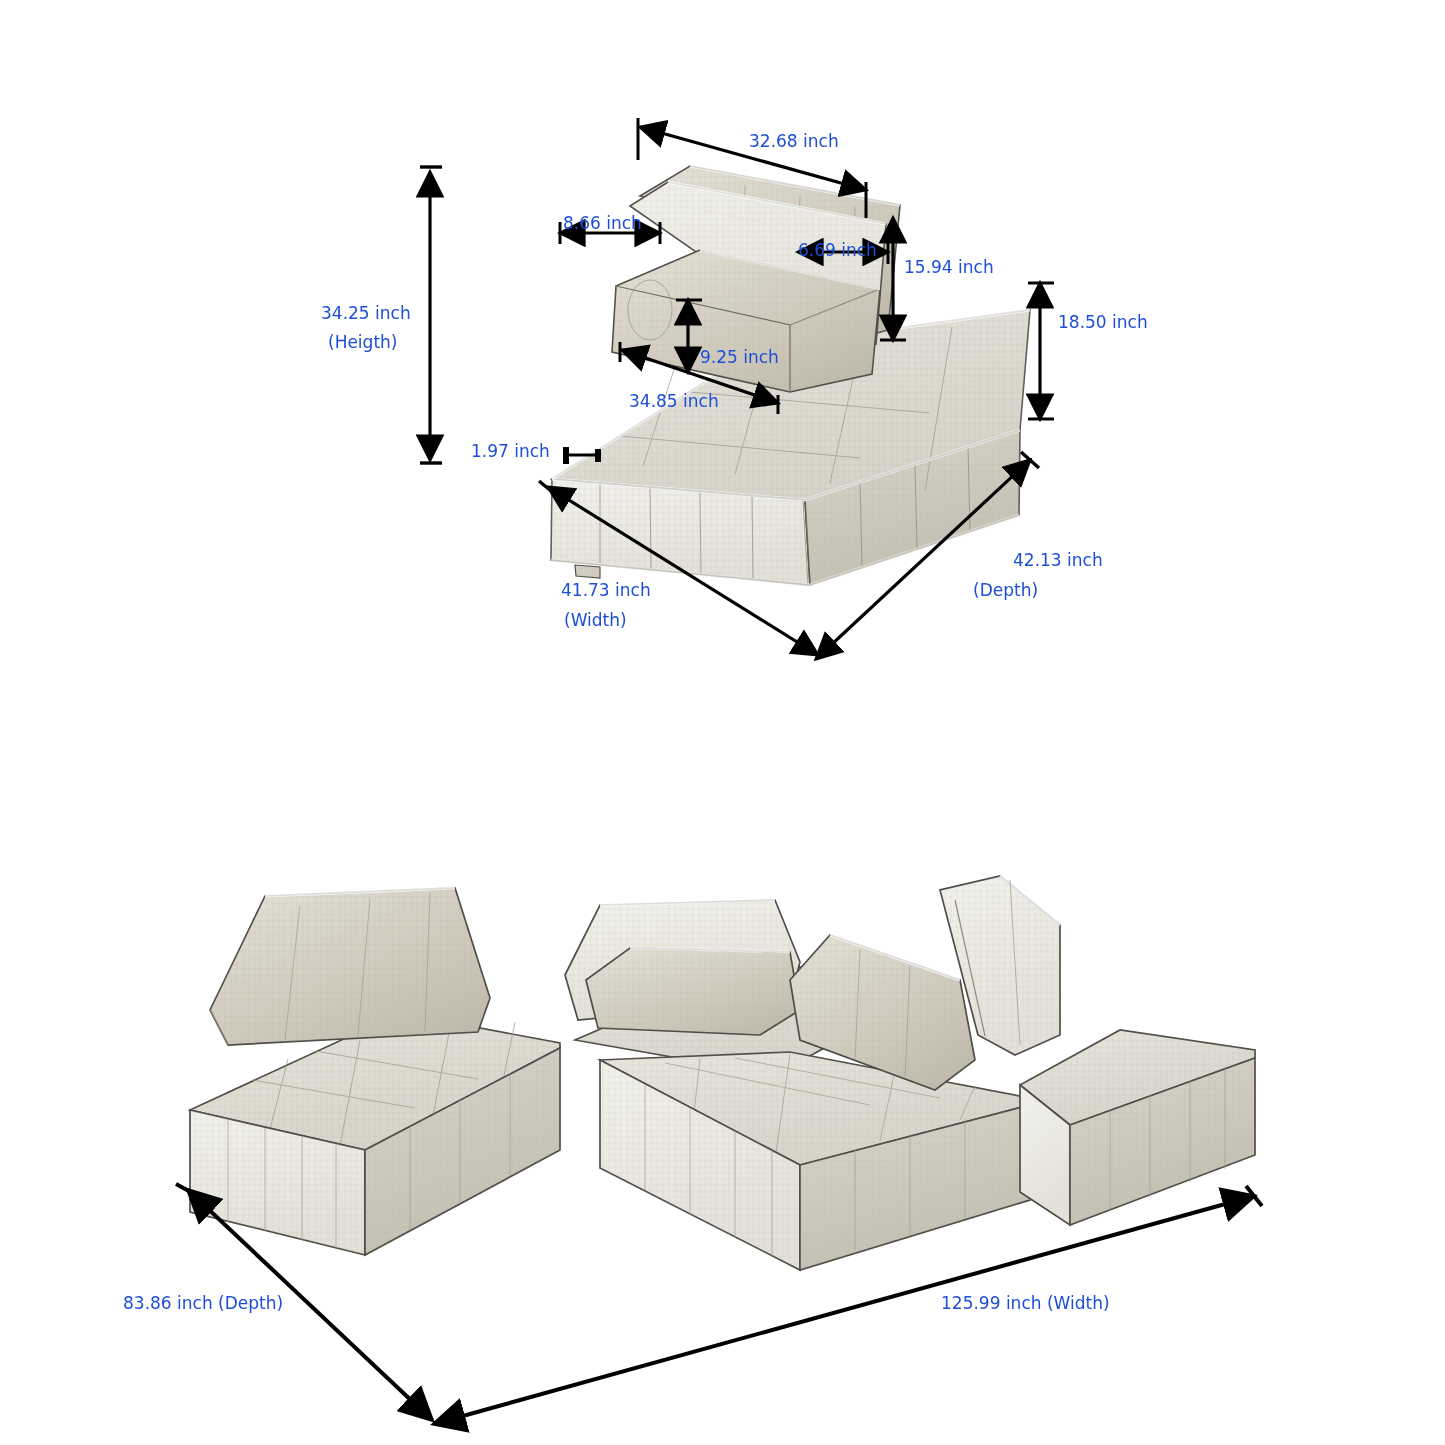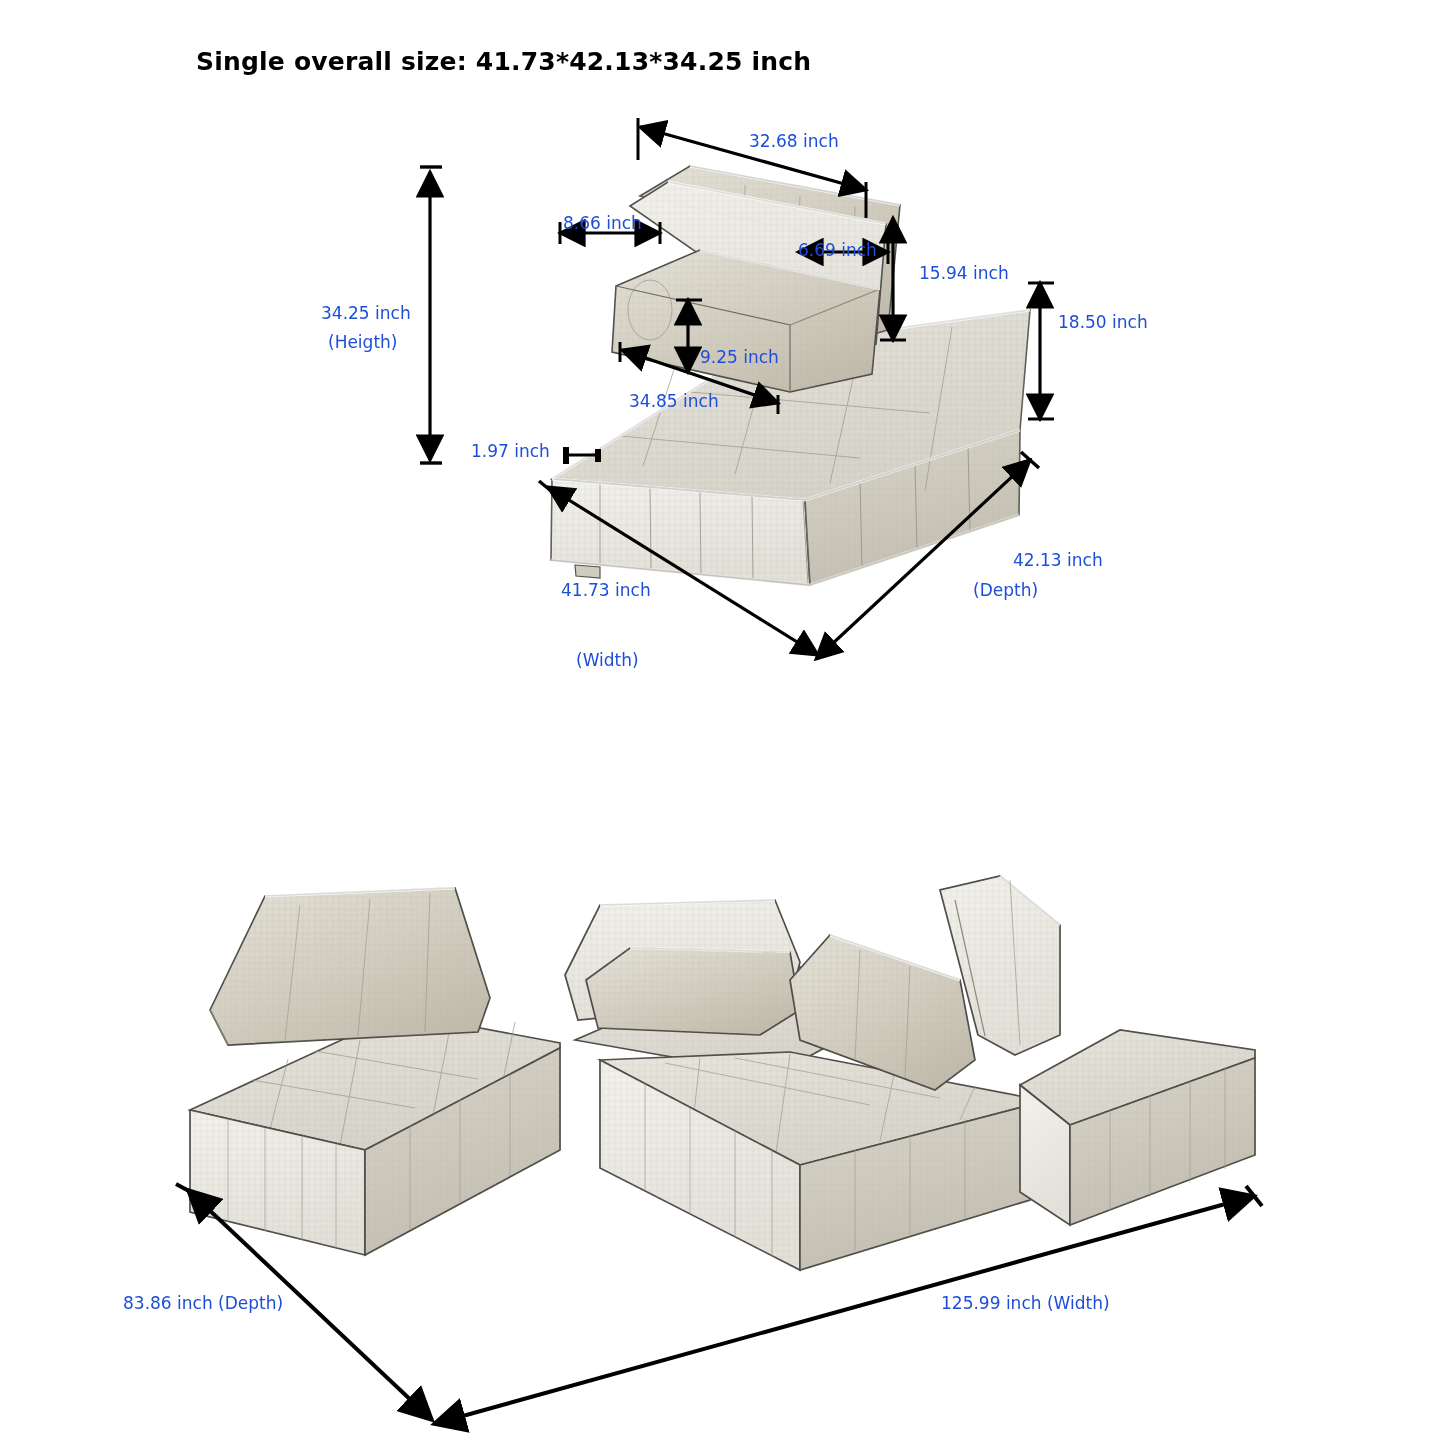--- a/index.html
+++ b/index.html
@@ -46,21 +46,20 @@
     width: 1445px;
     height: 1445px;
     pointer-events: none;
   }
 </style>
 </head>
 <body>
 
 <div class="canvas">
 
-  <div class="title" id="title-single">Single overall size: 41.73*42.13*34.25 inch</div>
 
 
   <svg class="layer" viewBox="0 0 1445 1445">
     <defs>
       <linearGradient id="fabLight" x1="0" y1="0" x2="0.3" y2="1">
         <stop offset="0%" stop-color="#f2f1ec"></stop>
         <stop offset="100%" stop-color="#e2e0d8"></stop>
       </linearGradient>
       <linearGradient id="fabMid" x1="0" y1="0" x2="0.6" y2="1">
         <stop offset="0%" stop-color="#e8e6de"></stop>
@@ -303,35 +302,35 @@
       <path d="M1246 1186 L1262 1206" stroke-width="4"></path>
     </g>
   </svg>
 
   <div class="dimlabel" id="d-3268" style="left:749px; top:131px;">32.68 inch</div>
 
   <div class="dimlabel" id="d-866" style="left:563px; top:213px;text-align:right;">8.66 inch</div>
 
   <div class="dimlabel" id="d-669" style="left:798px; top:240px;">6.69 inch</div>
 
-  <div class="dimlabel" id="d-1594" style="left:904px; top:263px;margin-left:15px;">15.94 inch</div>
+  <div class="dimlabel" id="d-1594" style="left:904px; top:257px;">15.94 inch</div>
 
   <div class="dimlabel" id="d-1850" style="left:1058px; top:312px;">18.50 inch</div>
 
   <div class="dimlabel" id="d-925" style="left:700px; top:334px;margin-top:13px;">9.25 inch</div>
 
   <div class="dimlabel" id="d-2402" style="left:629px; top:391px;">34.85 inch</div>
 
   <div class="dimlabel" id="d-197" style="left:471px; top:441px;">1.97 inch</div>
 
   <div class="dimlabel" id="d-h1" style="left:321px; top:303px;">34.25 inch</div>
   <div class="dimlabel" id="d-h2" style="left:328px; top:332px;">(Heigth)</div>
 
   <div class="dimlabel" id="d-w1" style="left:561px; top:580px;">41.73 inch</div>
-  <div class="dimlabel" id="d-w2" style="left:576px; top:610px;margin-top:40px;">(Width)</div>
+  <div class="dimlabel" id="d-w2" style="left:564px; top:610px;">(Width)</div>
 
   <div class="dimlabel" id="d-d1" style="left:965px; top:550px;margin-left:48px;">42.13 inch</div>
   <div class="dimlabel" id="d-d2" style="left:973px; top:580px;">(Depth)</div>
 
   <div class="dimlabel" id="d-four-depth" style="left:123px; top:1293px;">83.86 inch (Depth)</div>
 
   <div class="dimlabel" id="d-four-width" style="left:941px; top:1293px;">125.99 inch (Width)</div>
 
 </div>
 

